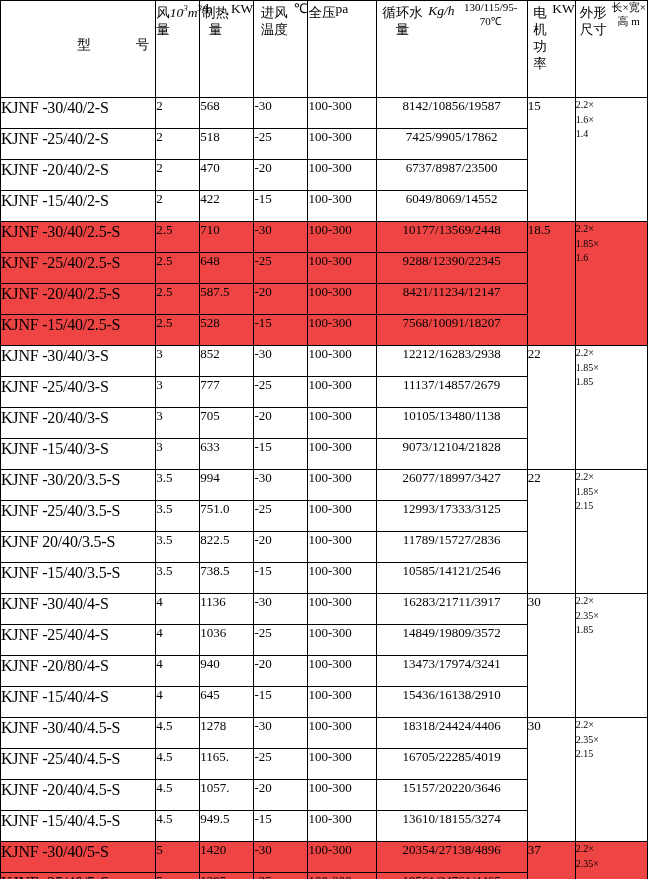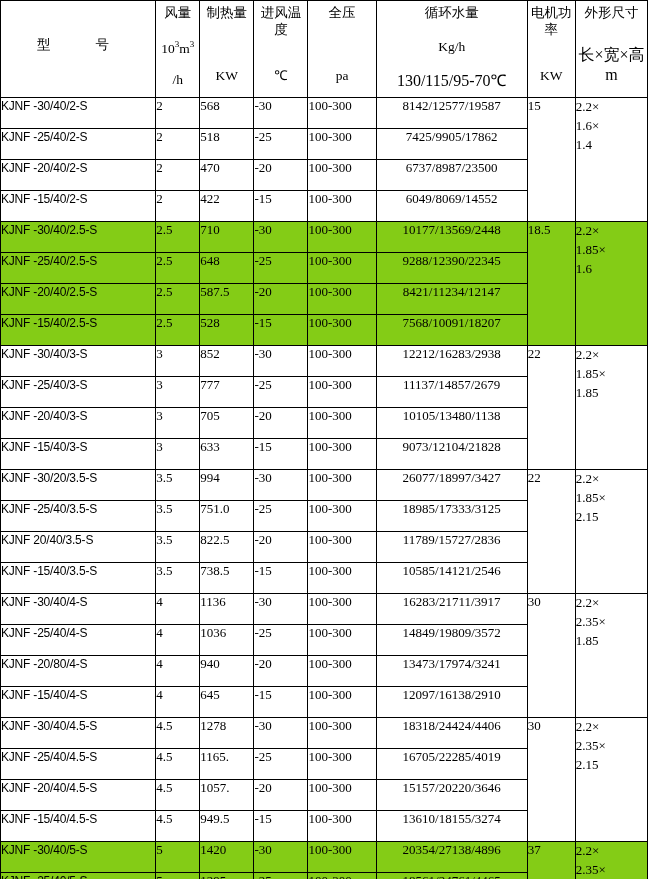--- a/index.html
+++ b/index.html
@@ -30,49 +30,49 @@
   
   thead td{
     text-align:center;
     vertical-align:middle;
     background:#ffffff;
     height:96px;
     line-height:1.35;
     font-size:13.5px;
     padding:2px 1px;
   }
-  .hdr-stack{display:flex;flex-direction:column;justify-content:space-between;height:88px;gap:15px;}
+  .hdr-stack{display:flex;flex-direction:row;height:88px;}
   .hdr-line{line-height:1.25;}
   .hdr-top{padding-top:4px;}
-  .hdr-mid{padding-top:2px;}
+  .hdr-mid{padding-top:2px;font-style:italic;}
   .hdr-bot{padding-bottom:4px;}
-  .hdr-center{display:flex;align-items:center;justify-content:flex-start;height:88px;margin-left:36px;}
+  .hdr-center{display:flex;align-items:center;justify-content:flex-end;height:88px;margin-left:36px;}
   .model-head{letter-spacing:6px;}
   sup{font-size:9px;vertical-align:super;}
   
   tbody td{
     height:30px;
     font-size:13px;
     padding:3px 4px 2px 5px;
     line-height:1.25;
     white-space:nowrap;
   }
   td.c{text-align:center;}
   td.l{text-align:left;}
-  .grey td{background:#84cc16;}
+  .grey td{background:#ef4444;}
   .white td{background:#ffffff;}
   .dim{
     line-height:1.45;
     padding:4px 4px 2px 5px;
     white-space:normal;
-    font-size:13px;
+    font-size:10px;
     margin-left:17px;
   }
-  .model{font-family:Liberation Sans, sans-serif;font-size:12px;letter-spacing:-0.2px;}
-  .unit-small{font-size:16px;}
+  .model{font-family:Liberation Serif, serif;font-size:16px;letter-spacing:-0.2px;}
+  .unit-small{font-size:11px;}
 </style>
 </head>
 <body>
 
 <div id="sheet">
   <table class="spec">
     <colgroup>
       <col style="width:155px">
       <col style="width:44px">
       <col style="width:54px">
@@ -135,21 +135,21 @@
         </td>
       </tr>
     </thead>
     <tbody id="tbody">
         <tr class="white">
           <td class="l"><span class="model">KJNF -30/40/2-S</span></td>
           <td class="l">2</td>
           <td class="l">568</td>
           <td class="l">-30</td>
           <td class="l">100-300</td>
-          <td class="c">8142/12577/19587</td>
+          <td class="c">8142/10856/19587</td>
           <td class="l" rowspan="4">15</td>
           <td class="l dim" rowspan="4">
             <div>2.2×</div>
             <div>1.6×</div>
             <div>1.4</div>
           </td>
         </tr>
         <tr class="white">
           <td class="l"><span class="model">KJNF -25/40/2-S</span></td>
           <td class="l">2</td>
@@ -263,21 +263,21 @@
             <div>1.85×</div>
             <div>2.15</div>
           </td>
         </tr>
         <tr class="white">
           <td class="l"><span class="model">KJNF -25/40/3.5-S</span></td>
           <td class="l">3.5</td>
           <td class="l">751.0</td>
           <td class="l">-25</td>
           <td class="l">100-300</td>
-          <td class="c">18985/17333/3125</td>
+          <td class="c">12993/17333/3125</td>
         </tr>
         <tr class="white">
           <td class="l"><span class="model">KJNF 20/40/3.5-S</span></td>
           <td class="l">3.5</td>
           <td class="l">822.5</td>
           <td class="l">-20</td>
           <td class="l">100-300</td>
           <td class="c">11789/15727/2836</td>
         </tr>
         <tr class="white">
@@ -317,21 +317,21 @@
           <td class="l">-20</td>
           <td class="l">100-300</td>
           <td class="c">13473/17974/3241</td>
         </tr>
         <tr class="white">
           <td class="l"><span class="model">KJNF -15/40/4-S</span></td>
           <td class="l">4</td>
           <td class="l">645</td>
           <td class="l">-15</td>
           <td class="l">100-300</td>
-          <td class="c">12097/16138/2910</td>
+          <td class="c">15436/16138/2910</td>
         </tr>
         <tr class="white">
           <td class="l"><span class="model">KJNF -30/40/4.5-S</span></td>
           <td class="l">4.5</td>
           <td class="l">1278</td>
           <td class="l">-30</td>
           <td class="l">100-300</td>
           <td class="c">18318/24424/4406</td>
           <td class="l" rowspan="4">30</td>
           <td class="l dim" rowspan="4">

